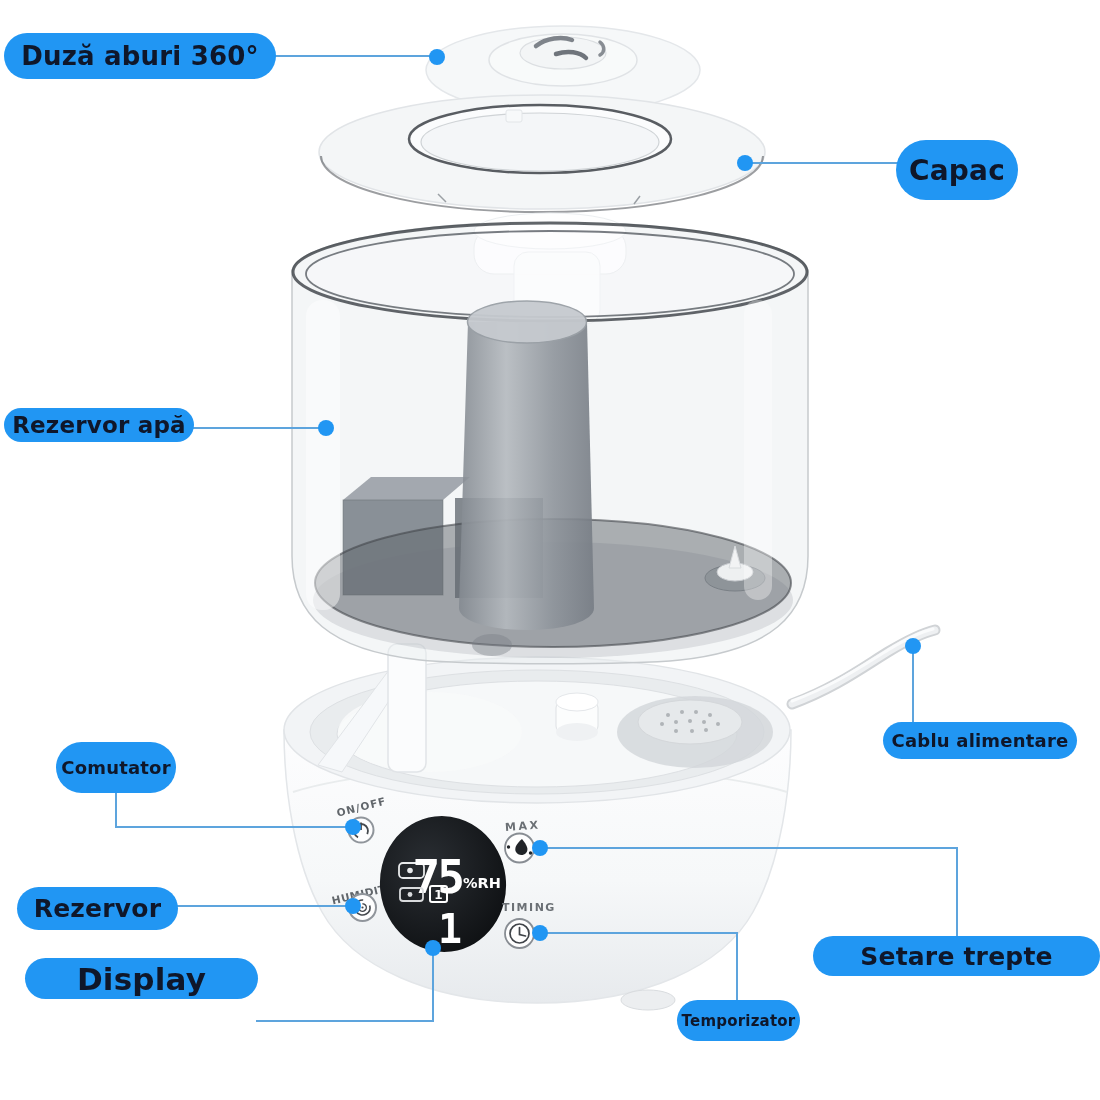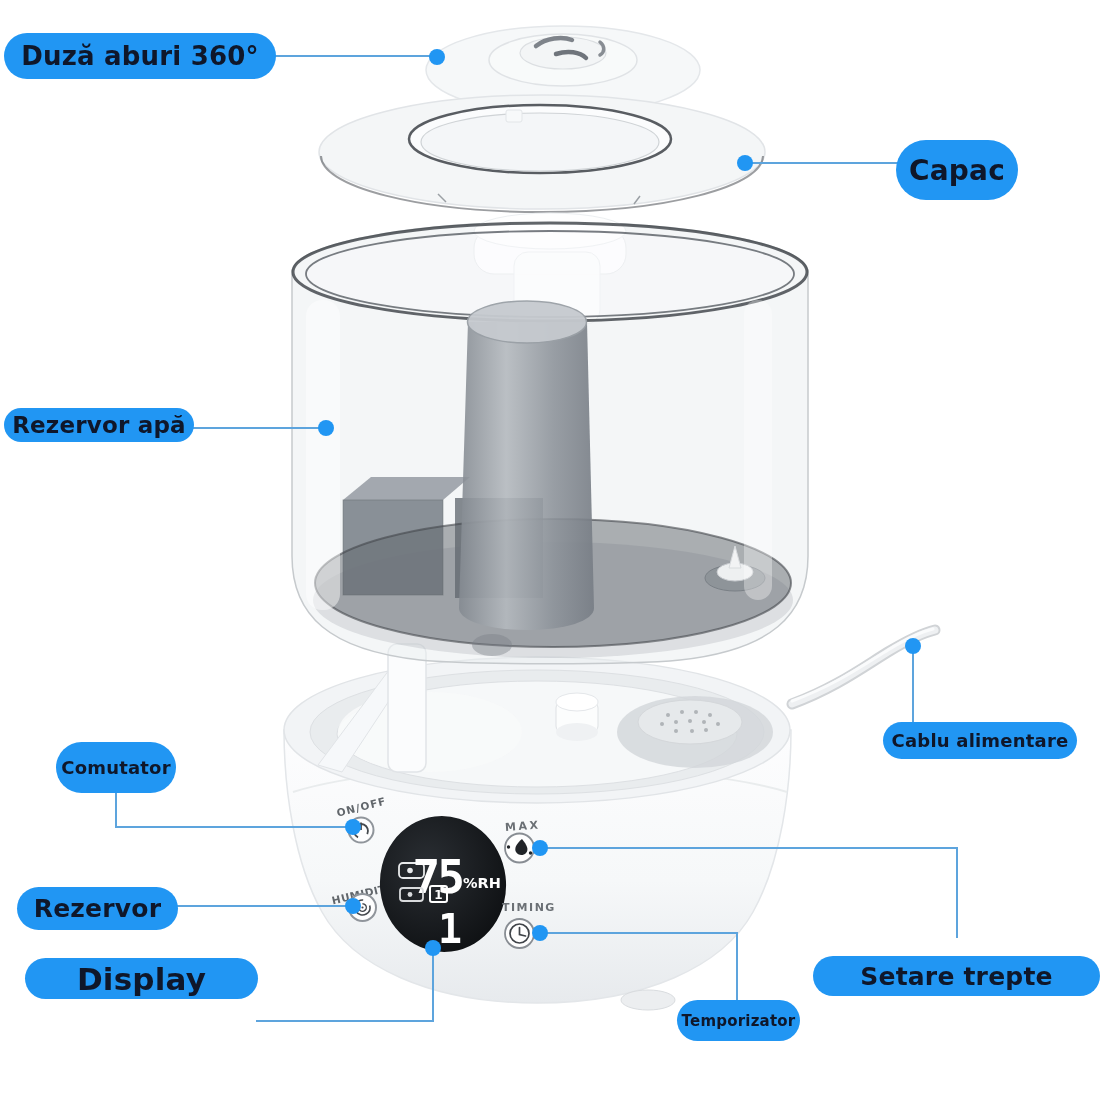--- a/index.html
+++ b/index.html
@@ -11,21 +11,21 @@
   .pill{position:absolute;display:flex;align-items:center;justify-content:center;
         background:#2196f3;color:#0f172a;border-radius:999px;font-weight:bold;
         white-space:nowrap;z-index:7;letter-spacing:.2px;}
   .p-duza{left:4px;top:33px;width:272px;height:46px;font-size:26px;}
   .p-capac{left:896px;top:140px;width:122px;height:60px;font-size:28px;}
   .p-rezervor{left:4px;top:408px;width:190px;height:34px;font-size:23px;}
   .p-comutator{left:56px;top:742px;width:120px;height:51px;font-size:18px;}
   .p-umiditate{left:17px;top:887px;width:161px;height:43px;font-size:25px;}
   .p-display{left:25px;top:958px;width:233px;height:41px;font-size:31px;}
   .p-cablu{left:883px;top:722px;width:194px;height:37px;font-size:18px;}
-  .p-setare{left:813px;top:936px;width:287px;height:40px;font-size:25px;margin-top:20px;}
+  .p-setare{left:813px;top:936px;width:287px;height:40px;font-size:25px;}
   .p-temporizator{left:677px;top:1000px;width:123px;height:41px;font-size:15px;}
 </style>
 </head>
 <body>
 
 <div id="stage">
 
   <svg id="device-svg" width="1100" height="1100" viewBox="0 0 1100 1100">
     <defs>
       <linearGradient id="gradBase" x1="0" y1="0" x2="0" y2="1">

